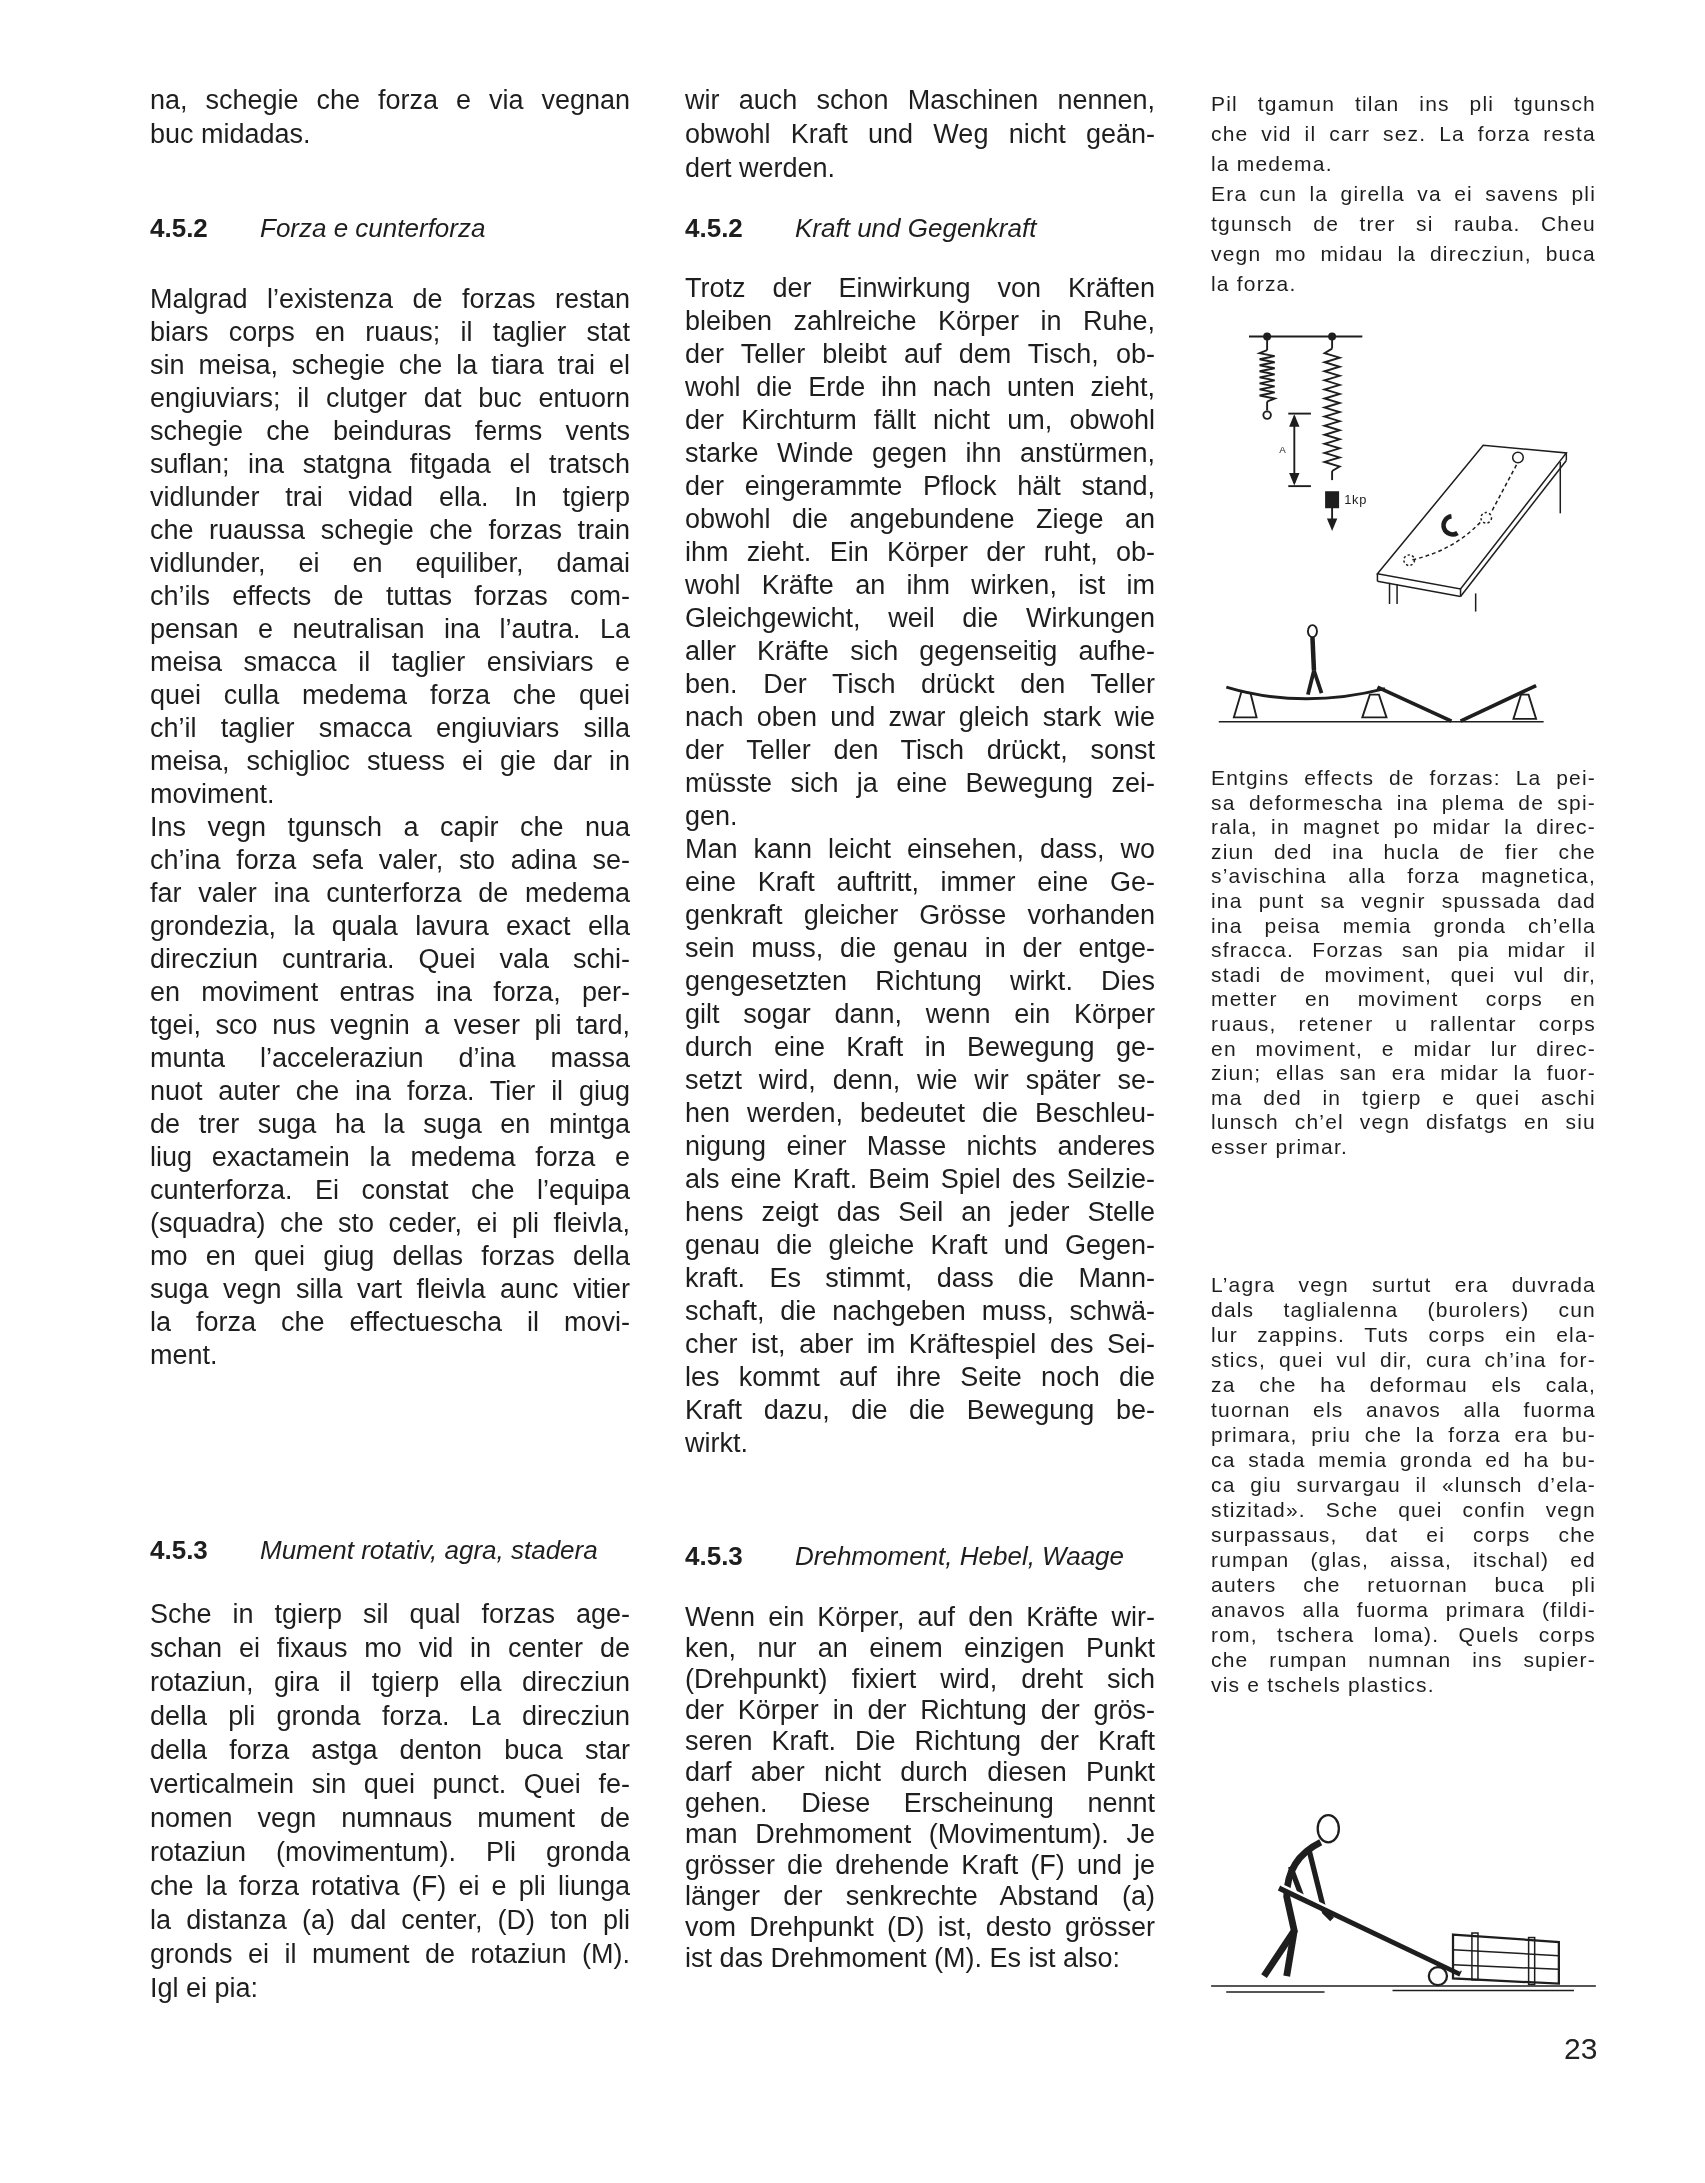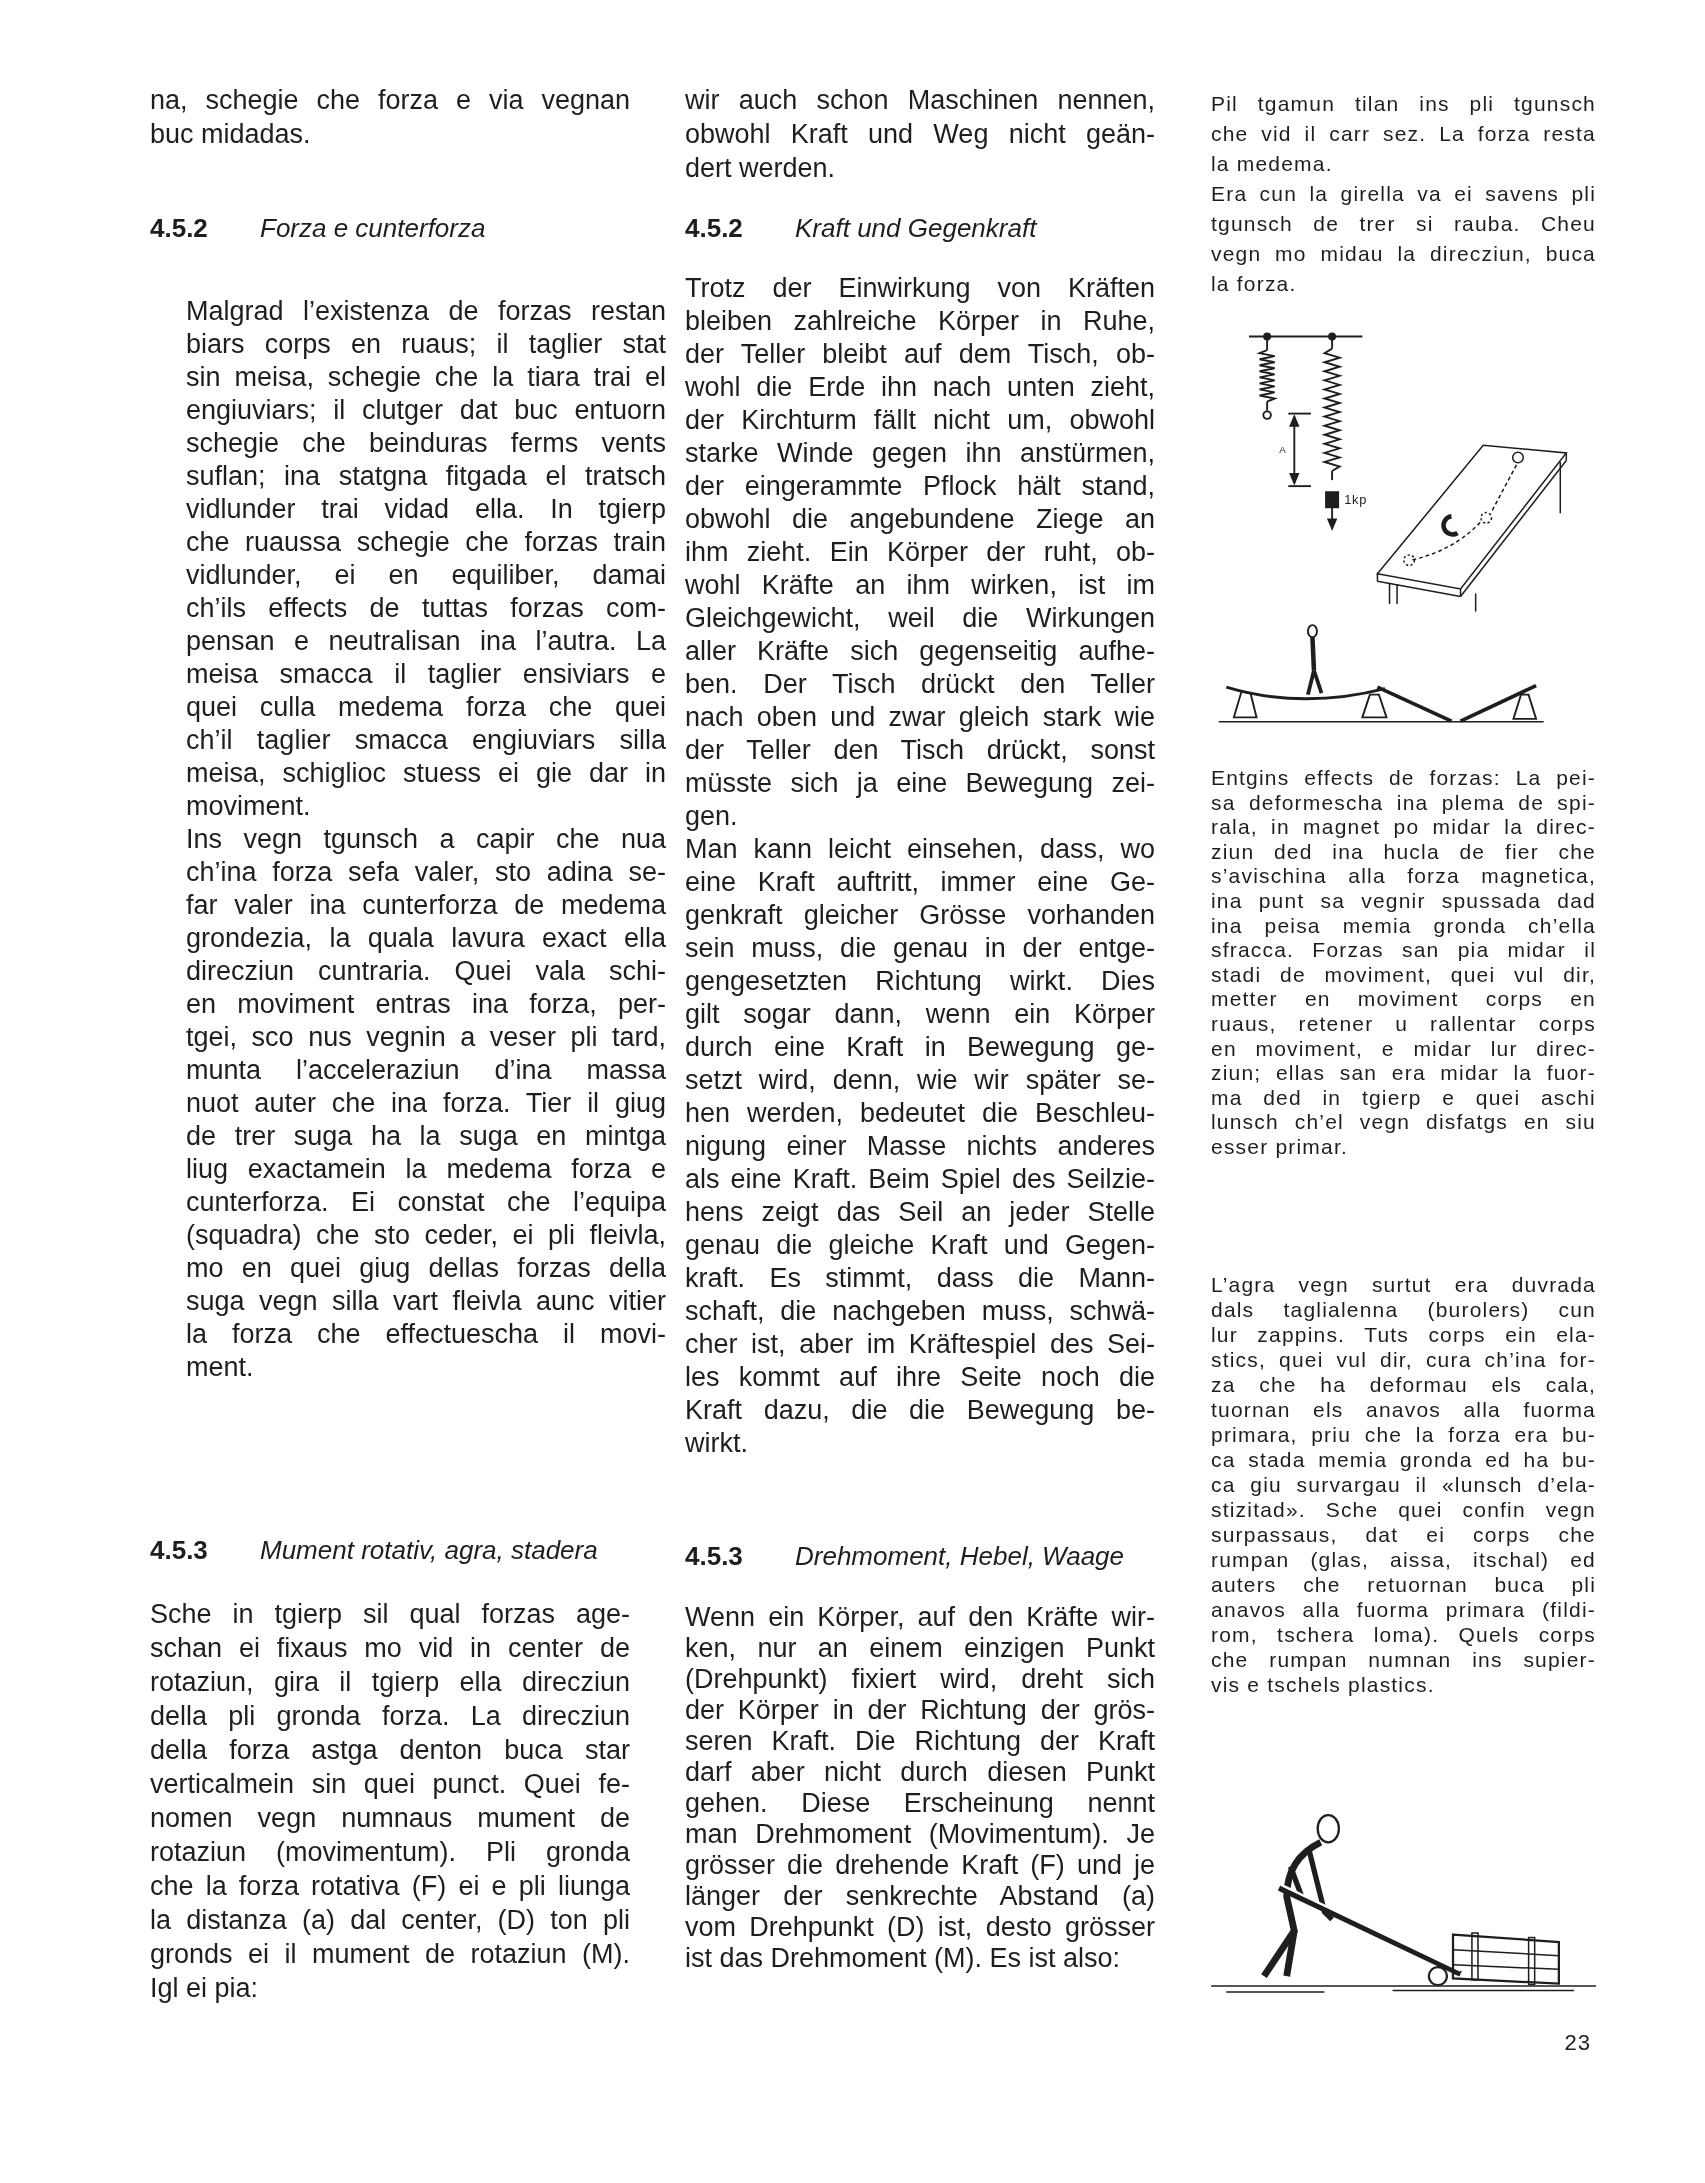--- a/index.html
+++ b/index.html
@@ -8,35 +8,35 @@
   .line { display:block; white-space:nowrap; text-align:justify; text-align-last:justify; }
   .line.last { text-align-last:left; }
   #left { left:150px; width:480px; font-size:27px; }
   #mid { left:685px; width:470px; font-size:27px; }
   #right { left:1211px; width:385px; font-size:21px; letter-spacing:1.2px; }
   .block { position:absolute; left:0; width:100%; }
   .heading { position:absolute; left:0; white-space:nowrap; font-size:26px; }
   .heading .num { font-weight:bold; display:inline-block; width:70px; }
   .heading .title { font-style:italic;margin-left:40px; }
   .fig { position:absolute; }
-  #pagenum { position:absolute; left:1564px; top:2032px; font-family:Liberation Mono, monospace; font-size:22px; color:#222; }
+  #pagenum { position:absolute; left:1564px; top:2032px; font-family:Liberation Sans, sans-serif; font-size:30px; color:#222; }
   svg { overflow:visible; }
 </style>
 </head>
 <body>
 
 <div class="col" id="left">
   <div class="block" style="top:83px; line-height:34px;">
       <span class="line">na, schegie che forza e via vegnan</span>
       <span class="line last">buc midadas.</span>
     </div>
   <div class="heading" style="top:213px;">
     <span class="num">4.5.2</span><span class="title">Forza e cunterforza</span>
   </div>
-  <div class="block" style="top:295px; line-height:33px;margin-left:36px;">
+  <div class="block" style="top:283px; line-height:33px;">
       <span class="line">Malgrad l’existenza de forzas restan</span>
       <span class="line">biars corps en ruaus; il taglier stat</span>
       <span class="line">sin meisa, schegie che la tiara trai el</span>
       <span class="line">engiuviars; il clutger dat buc entuorn</span>
       <span class="line">schegie che beinduras ferms vents</span>
       <span class="line">suflan; ina statgna fitgada el tratsch</span>
       <span class="line">vidlunder trai vidad ella. In tgierp</span>
       <span class="line">che ruaussa schegie che forzas train</span>
       <span class="line">vidlunder, ei en equiliber, damai</span>
       <span class="line">ch’ils effects de tuttas forzas com-</span>

